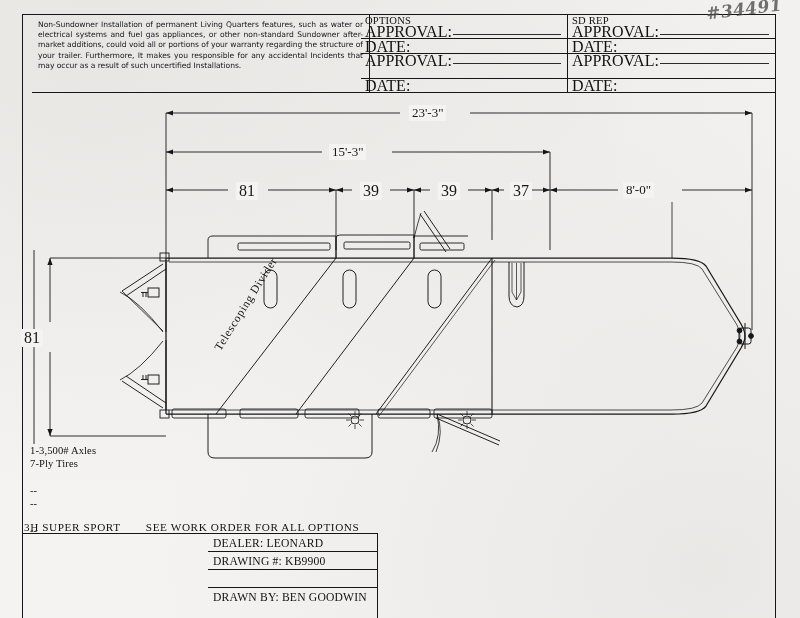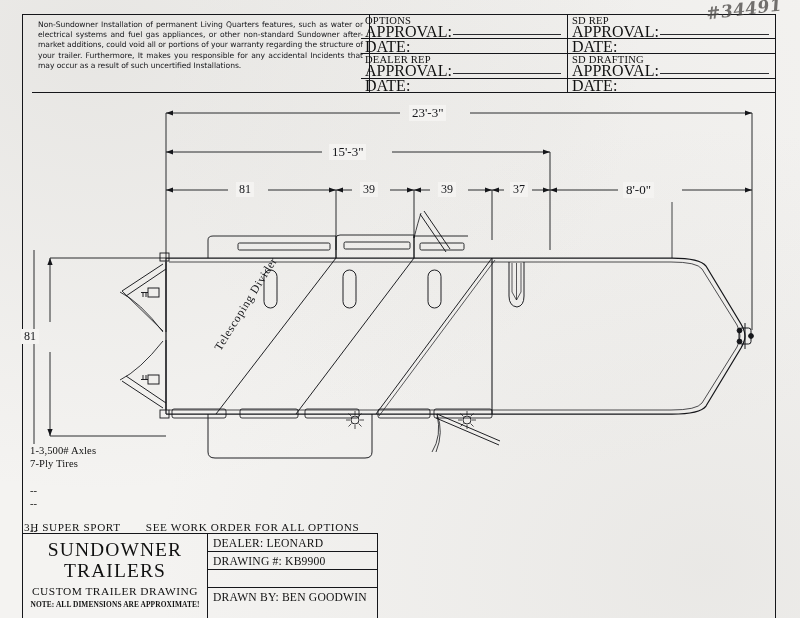--- a/index.html
+++ b/index.html
@@ -101,21 +101,21 @@
   
   .dimtxt{
     position:absolute;
     font-family:"Liberation Serif", serif;
     font-size:13px;
     color:#15161a;
     background:#f4f3f1;
     padding:0 3px;
     white-space:nowrap;
   }
-  .dimtxt.small{font-size:12px;}
+  .dimtxt.small{font-size:16px;}
 
   
   #leftnotes{
     position:absolute;left:30px;top:444px;
     font-family:"Liberation Serif", serif;
     font-size:10.6px;line-height:13.4px;
     letter-spacing:.1px;
   }
   #leftnotes .dash{letter-spacing:0;}
   #sportline{
@@ -206,31 +206,29 @@
       <div class="aptitle">SD  REP</div>
       <div class="apappr">
         <span>APPROVAL:</span>
         <span class="rule"></span>
       </div>
       <div class="apdivider"></div>
       <div class="apdate">DATE:</div>
     </div>
 
     <div class="apbox">
-      <div class="aptitle">DEALER  REP</div>
       <div class="apappr">
         <span>APPROVAL:</span>
         <span class="rule"></span>
       </div>
       <div class="apdivider"></div>
       <div class="apdate">DATE:</div>
     </div>
 
     <div class="apbox">
-      <div class="aptitle">SD  DRAFTING</div>
       <div class="apappr">
         <span>APPROVAL:</span>
         <span class="rule"></span>
       </div>
       <div class="apdivider"></div>
       <div class="apdate">DATE:</div>
     </div>
 
   </div>
 
@@ -458,26 +456,20 @@
     <div class="dash">--</div>
   </div>
 
   <div id="sportline">
     <span>3H SUPER SPORT</span>
     <span class="opts">SEE WORK ORDER FOR ALL OPTIONS</span>
   </div>
 
   <div id="titleblock">
 
-    <div id="brandcol">
-      <div id="brand1">SUNDOWNER</div>
-      <div id="brand2">TRAILERS</div>
-      <div id="brand3">CUSTOM TRAILER DRAWING</div>
-      <div id="brand4">NOTE: ALL DIMENSIONS ARE APPROXIMATE!</div>
-    </div>
 
     <div id="metacol">
       <div class="metarow">DEALER: LEONARD</div>
       <div class="metarow">DRAWING #: KB9900</div>
       <div class="metarow blank"></div>
       <div class="metarow last">DRAWN BY: BEN GOODWIN</div>
     </div>
 
   </div>
 

